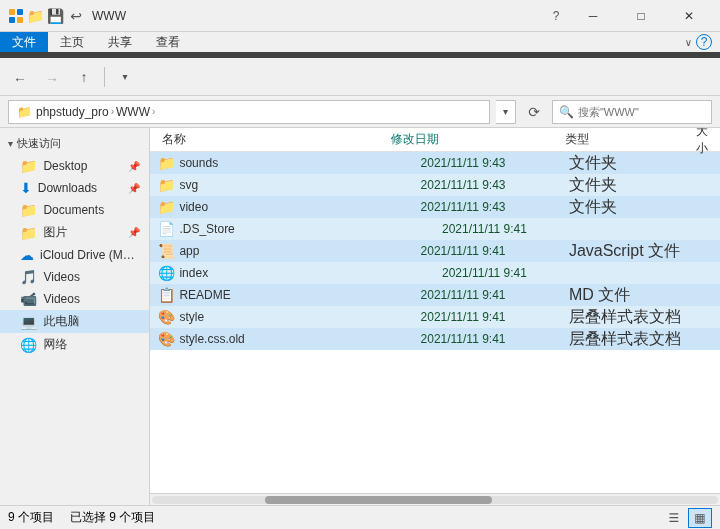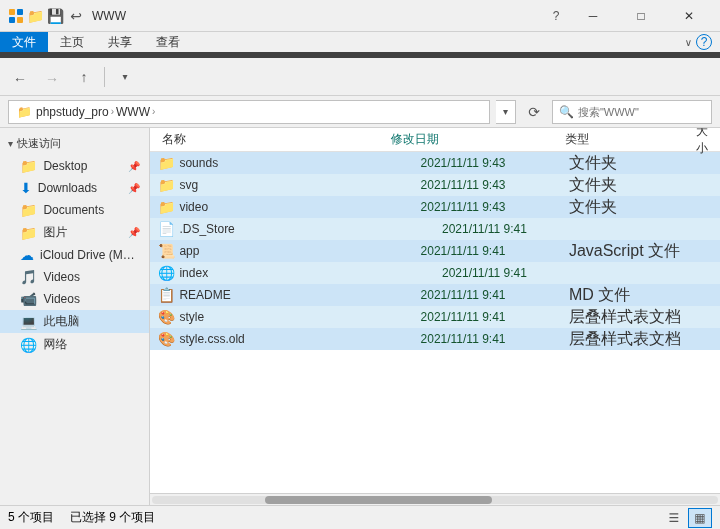--- a/index.html
+++ b/index.html
@@ -557,19 +557,19 @@
     <div class="scrollbar-area">
       <div class="scrollbar-track">
         <div class="scrollbar-thumb"></div>
       </div>
     </div>
   </div>
 
 </div>
 
 <div class="status-bar">
-  <span>5 个项目</span>
+  <span>9 个项目</span>
   <span>已选择 9 个项目</span>
   <div class="status-right">
     <div class="view-btn">☰</div>
     <div class="view-btn active">▦</div>
   </div>
 </div>
 
 </body></html>

